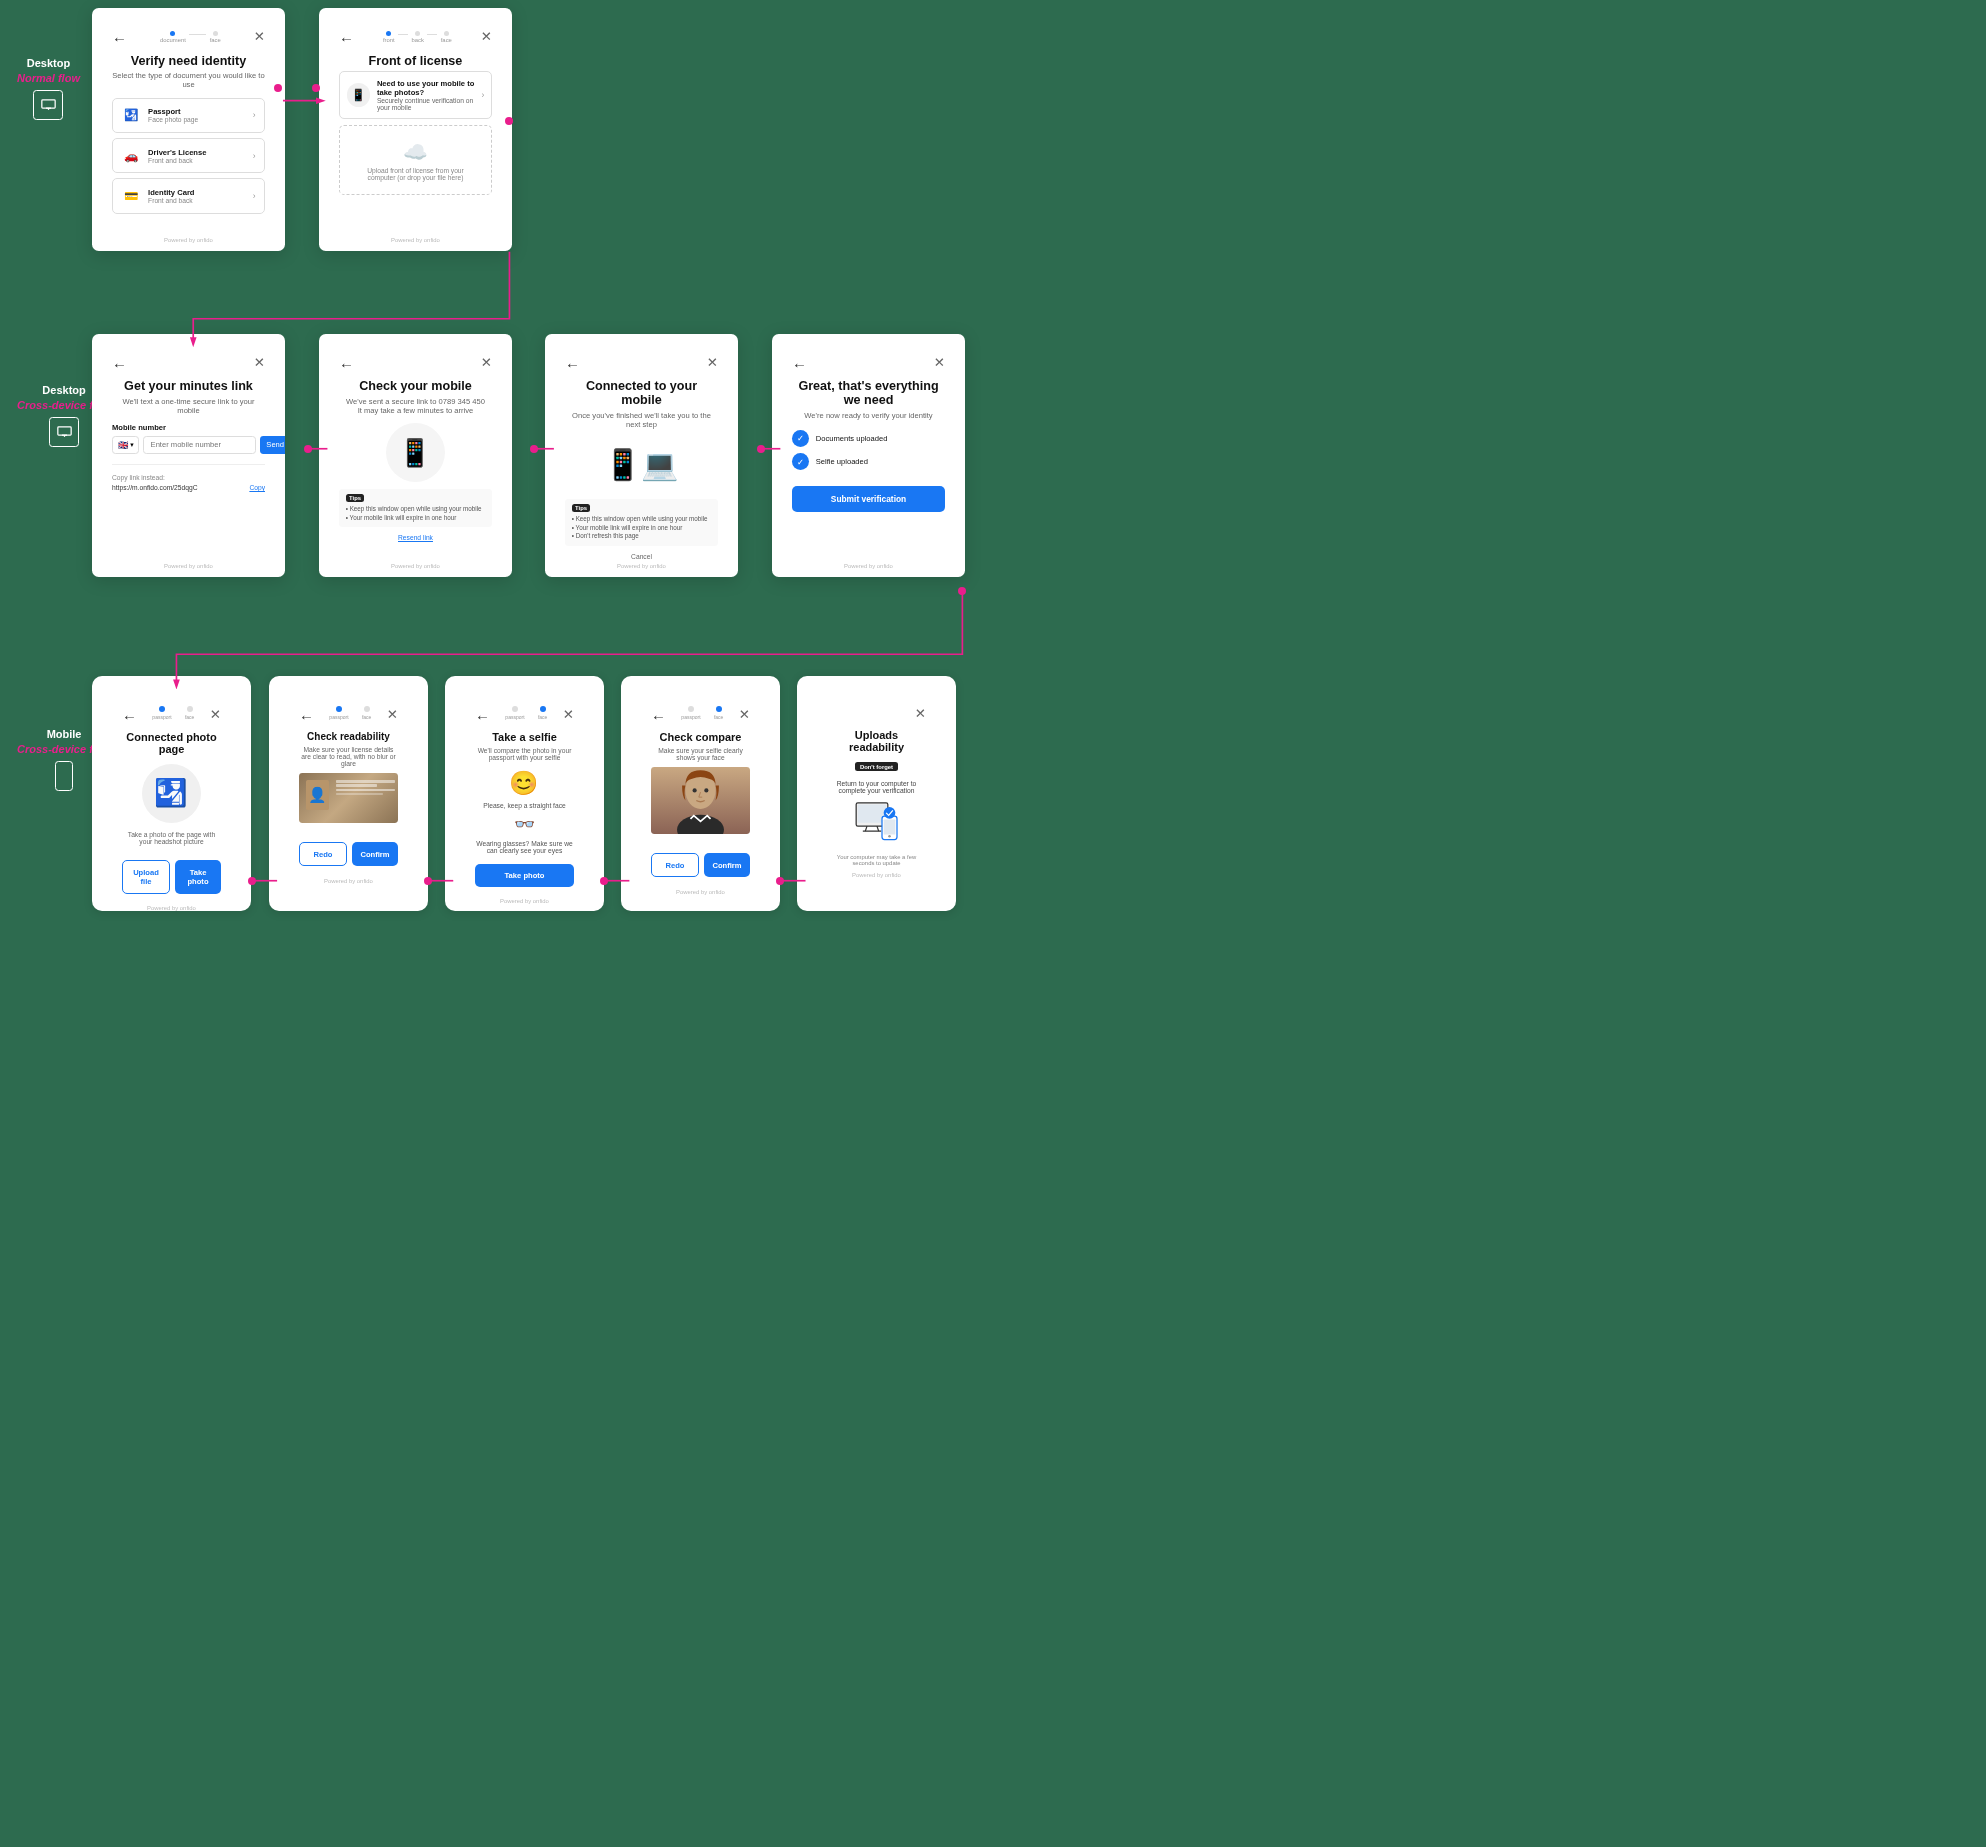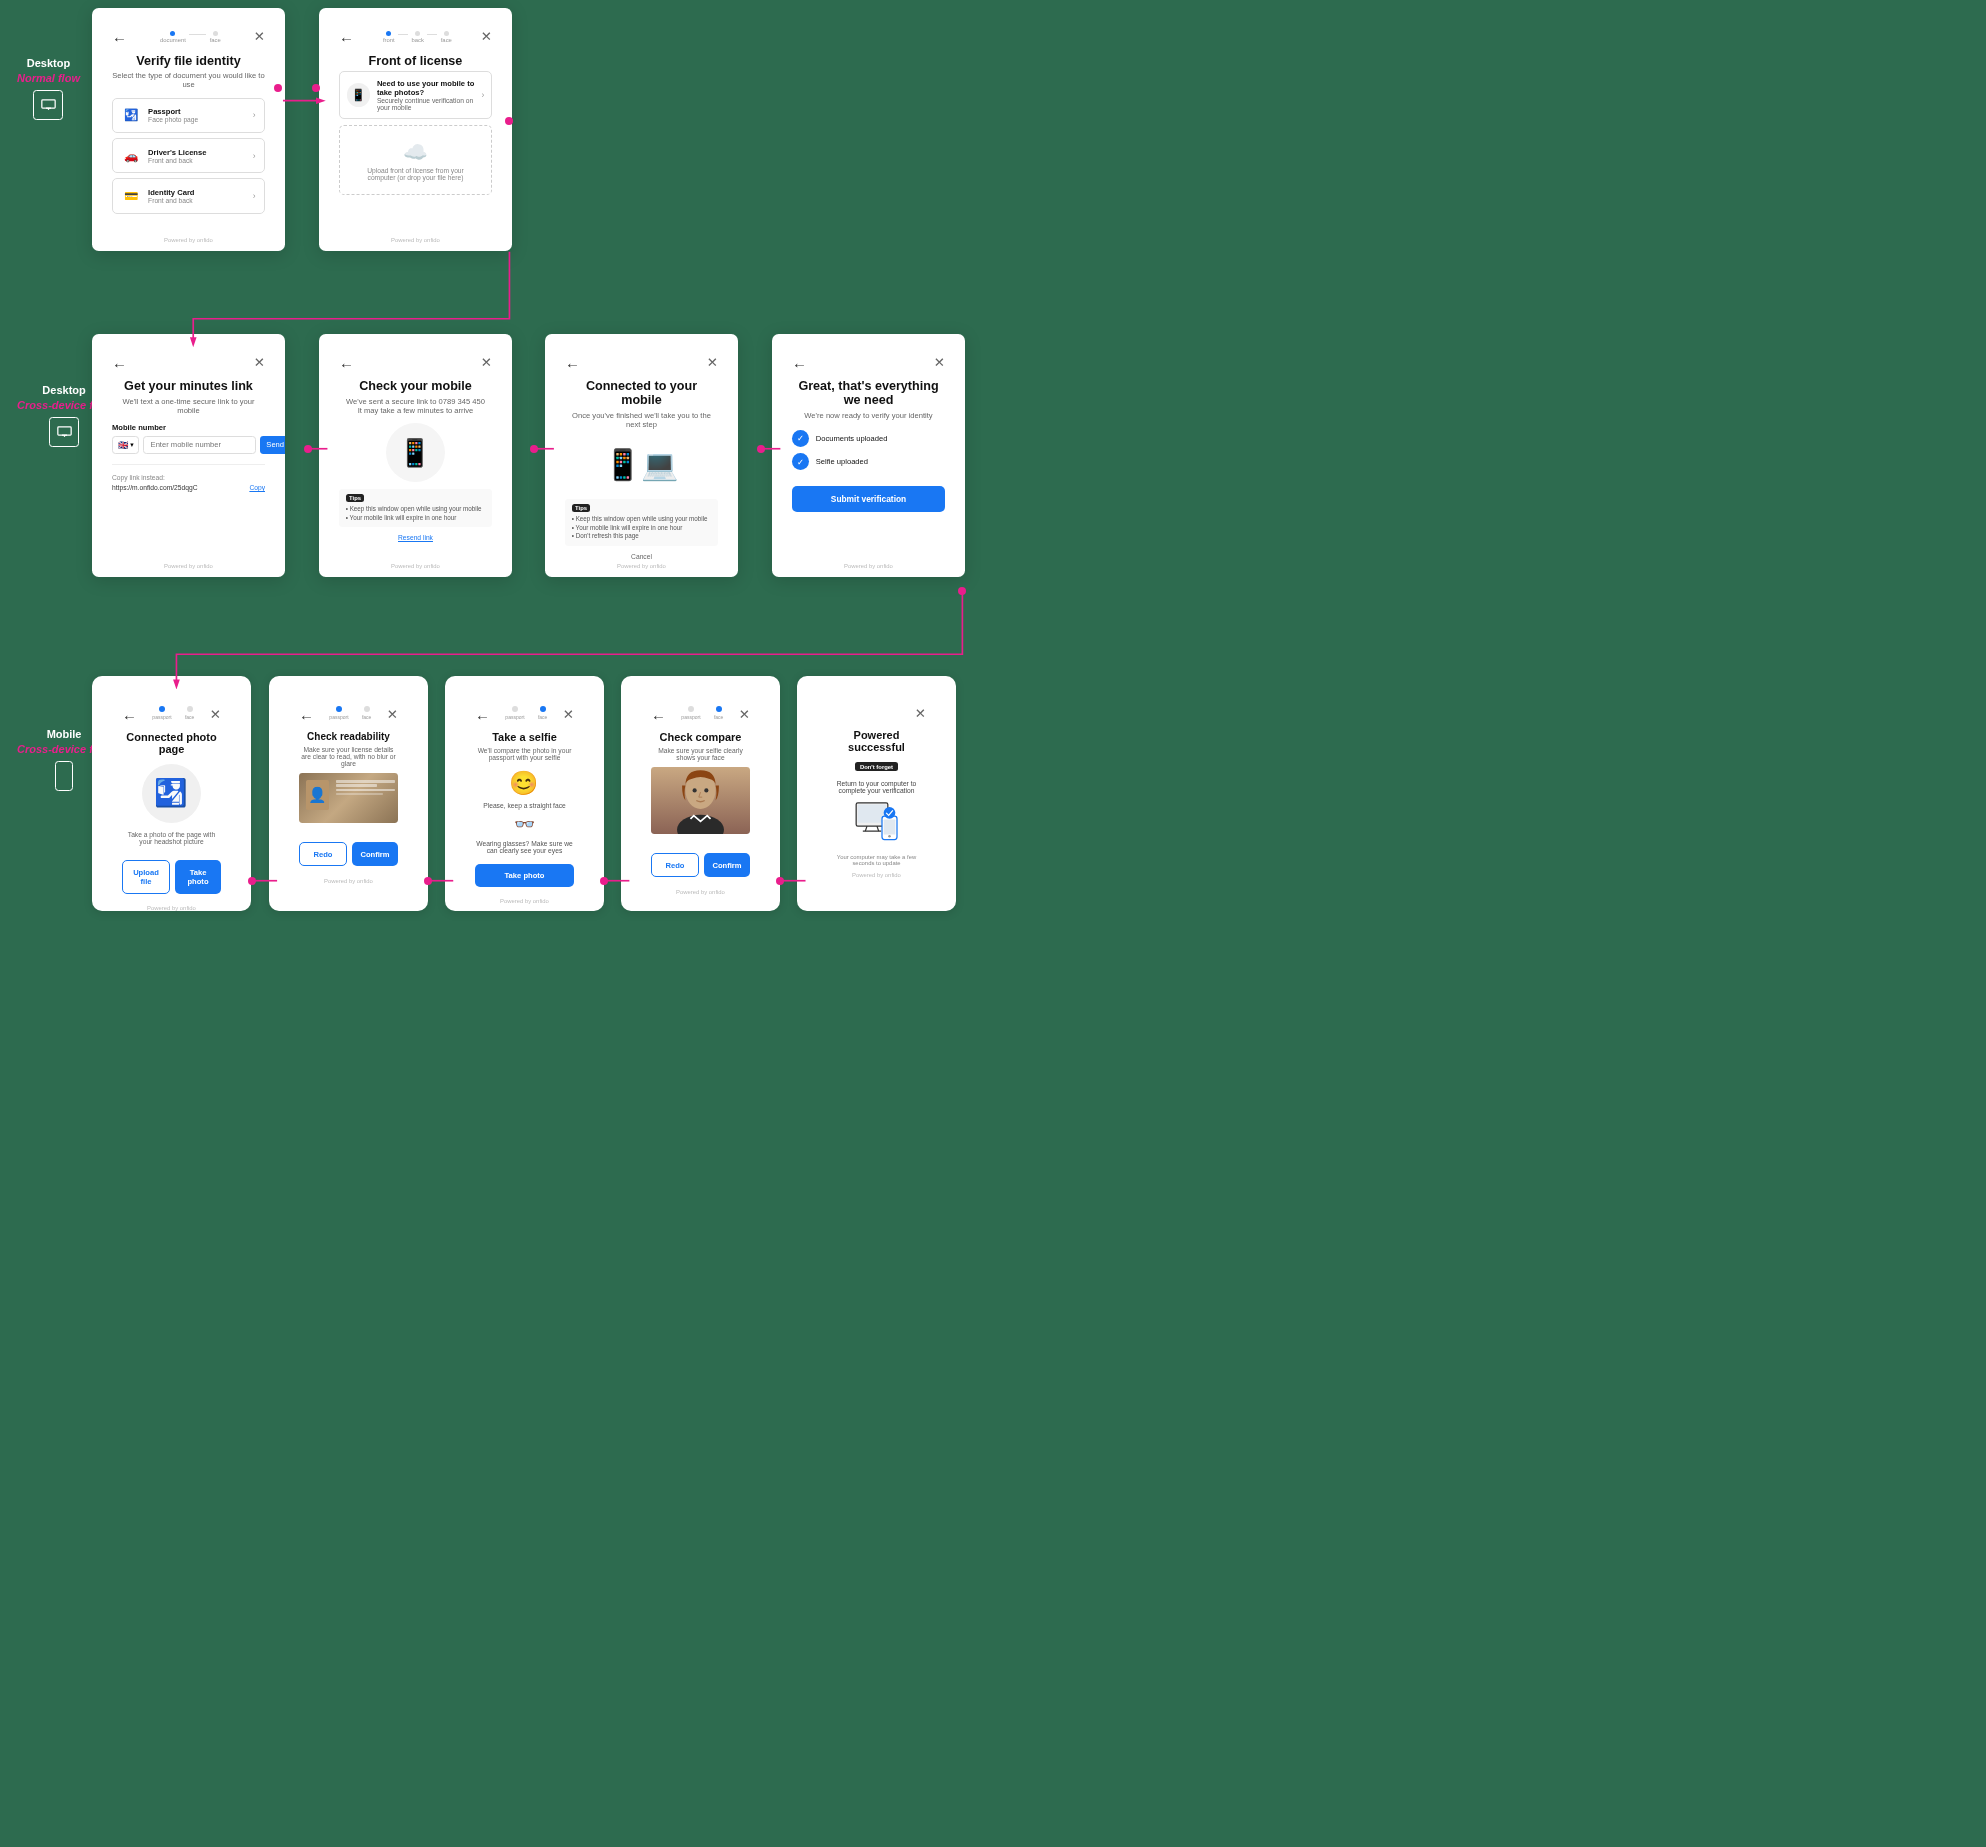--- a/index.html
+++ b/index.html
@@ -658,21 +658,21 @@
         <span class="step-label">document</span>
       </div>
       <div style="width:17px;height:0.8px;background:#ddd;margin-bottom:5px;"></div>
       <div class="step-group">
         <div class="dot"></div>
         <span class="step-label">face</span>
       </div>
     </div>
     <button class="close-btn">✕</button>
   </div>
-  <h2 class="card-title">Verify file identity</h2>
+  <h2 class="card-title">Verify need identity</h2>
   <p class="card-subtitle">Select the type of document you would like to use</p>
 
   <div class="doc-option">
     <div class="doc-option-left">
       <div class="doc-icon">🛂</div>
       <div>
         <div class="doc-name">Passport</div>
         <div class="doc-desc">Face photo page</div>
       </div>
     </div>
@@ -1015,21 +1015,21 @@
     <span>Powered by onfido</span>
   </div>
 </div>
 
 <div class="modal-card card-uploads-successful mobile-card">
   <div style="padding: 10px 10px 0;">
     <div class="card-header">
       <div></div>
       <button class="close-btn">✕</button>
     </div>
-    <h2 class="card-title" style="font-size:11px;">Powered successful</h2>
+    <h2 class="card-title" style="font-size:11px;">Uploads readability</h2>
     <div style="text-align:center;margin-bottom:5px;">
       <span class="dont-forget-tag">Don't forget</span>
     </div>
     <p style="font-size:6.7px;color:#444;text-align:center;margin-bottom:6.7px;">Return to your computer to complete your verification</p>
     <div class="computer-illus">
       <svg width="50" height="42" viewBox="0 0 60 50">
 
         <rect x="5" y="2" width="38" height="28" rx="2" stroke="#333" stroke-width="1.5" fill="#f0f0f0"></rect>
         <rect x="7" y="4" width="34" height="22" rx="1" fill="#e0e8f0"></rect>
         <line x1="18" y1="30" x2="16" y2="36" stroke="#333" stroke-width="1.5"></line>

